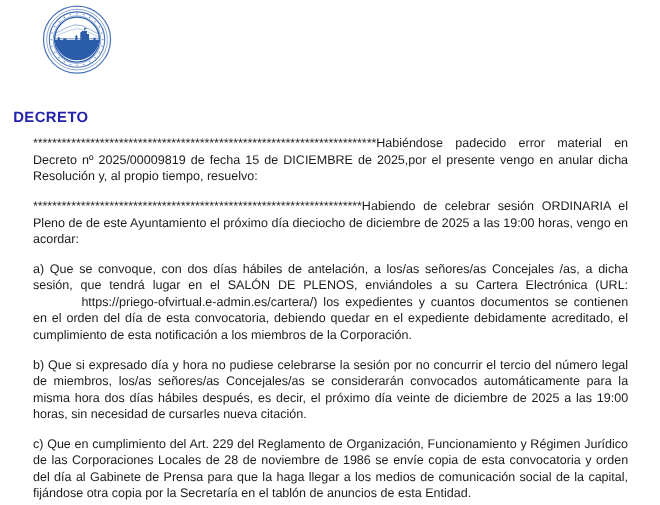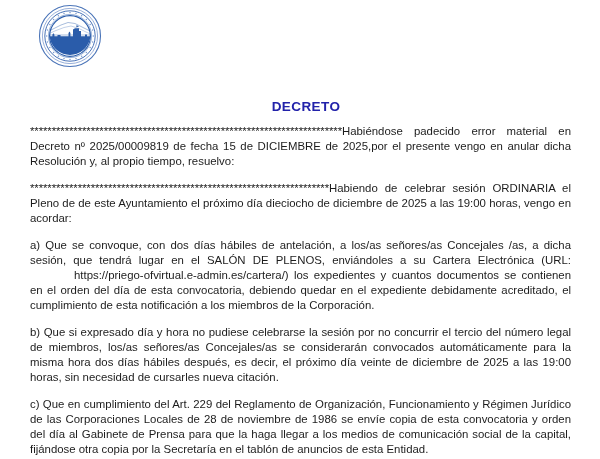--- a/index.html
+++ b/index.html
@@ -30,21 +30,20 @@
     height: 64px;
   }
   .seal-wrap svg { display: block; }
 
   
   .doc-title {
     position: absolute;
     left: 0;
     top: 99px;
     width: 600px;
-    text-align: center;
     padding-left: 12px;
     box-sizing: border-box;
     font-size: 13.5px;
     font-weight: bold;
     letter-spacing: 0.4px;
     color: #2222aa;
   }
 
   
   .body-block {

